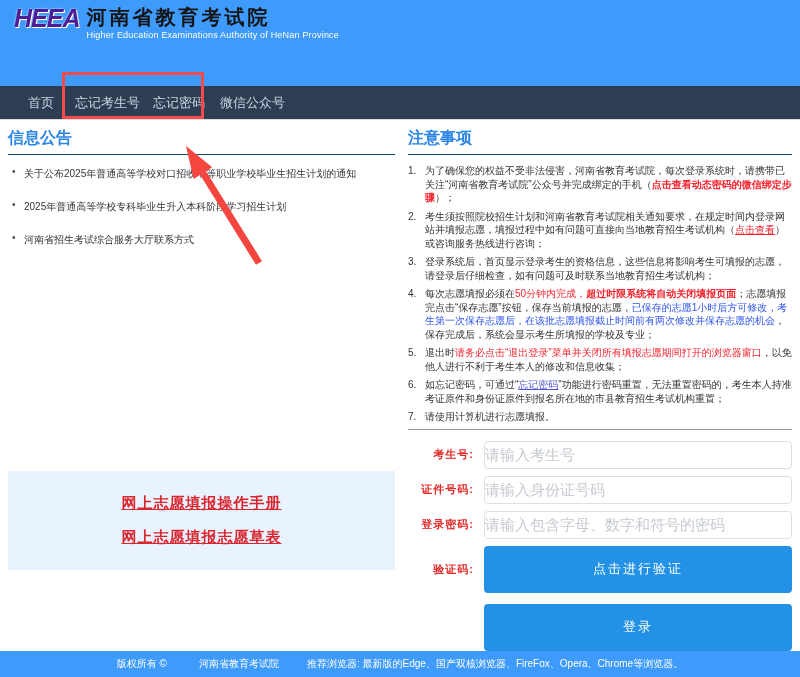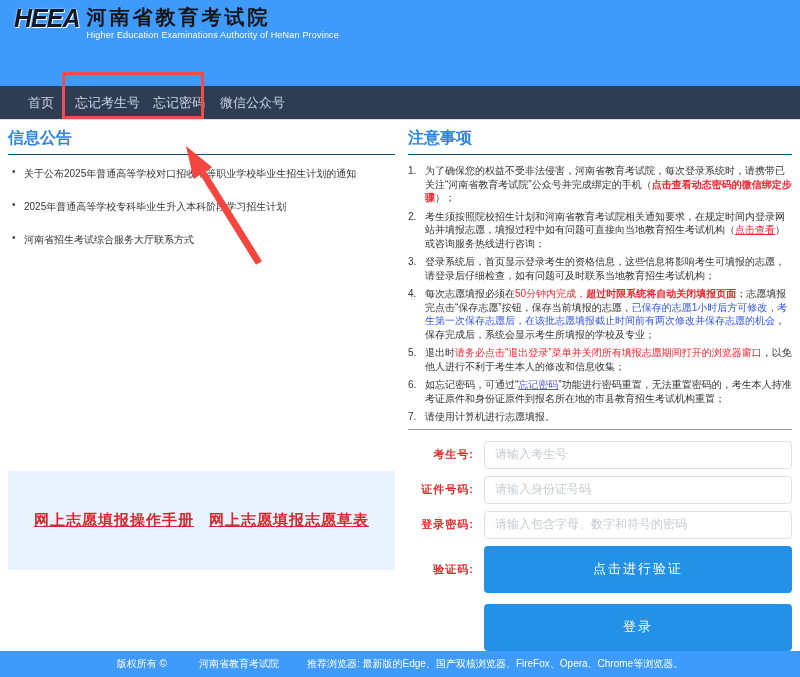--- a/index.html
+++ b/index.html
@@ -2,21 +2,21 @@
 <html lang="zh"><head>
 <meta charset="utf-8">
 <style>
   * { margin:0; padding:0; box-sizing:border-box; }
   body { font-family:"Liberation Sans","DejaVu Sans",sans-serif; background:#ffffff; }
   .page { position:relative; width:800px; height:677px; background:#ffffff; overflow:hidden; }
 
   
   .header { height:86px; background:#3e9afb; padding:5px 0 0 14px; }
   .logo-row { display:flex; align-items:flex-start; }
-  .heea { font-size:25px; font-weight:900; font-style:italic; color:#0f172a;
+  .heea { font-size:25px; font-weight:900; font-style:italic; color:#4c1d95;
           letter-spacing:-1px; text-shadow:0 0 2px #ffffff, 1px 1px 0 #ffffff; margin-right:7px; line-height:26px;}
   .org-block { display:flex; flex-direction:column; }
   .org-cn { color:#141414; font-size:20px; font-weight:700; letter-spacing:3px; line-height:24px; }
   .org-en { color:#ffffff; font-size:9px; margin-top:1px; letter-spacing:.2px; }
   .site-title { color:#ffffff; font-size:28px; font-weight:700; letter-spacing:8px; margin-top:5px; }
 
   
   .nav { height:34px; background:#2e3d52; display:flex; align-items:center;
          font-size:13px; color:#c9d4e3; border-bottom:1px solid #dcdcdc; }
   .nav-item { cursor:pointer; }
@@ -37,21 +37,21 @@
                  padding-bottom:5px; border-bottom:1px solid #0c4a6e; }
 
   
   .ann-list { list-style:none; margin-top:12px; }
   .ann-item { position:relative; font-size:10px; color:#333; padding-left:16px;
               margin-bottom:19px; cursor:pointer; }
   .ann-item::before { content:"•"; position:absolute; left:4px; top:-1px; color:#444; }
 
   
   .download-box { margin-top:224px; height:99px; background:#e9f3fd;
-                  display:flex; align-items:center; justify-content:center; gap:15px; }
+                  display:flex; flex-direction:column; align-items:center; justify-content:center; gap:15px; }
   .download-link { color:#d9262e; font-size:15px; font-weight:700;
                    text-decoration:underline; letter-spacing:1px; cursor:pointer; }
 
   
   .notice-list { list-style:none; margin-top:9px; counter-reset:n; }
   .notice-item { counter-increment:n; position:relative; font-size:10px; color:#333;
                  line-height:13.5px; padding-left:17px; margin-bottom:5px; }
   .notice-item::before { content:counter(n) "."; position:absolute; left:0; color:#333; }
   .seg-plain   { color:#333; }
   .seg-red     { color:#f5222d; }
@@ -60,22 +60,22 @@
   .seg-linkred  { color:#f5222d; text-decoration:underline; cursor:pointer; }
   .seg-linkblue { color:#5257d6; text-decoration:underline; cursor:pointer; }
   .form-divider { border-bottom:1px solid #9a9a9a; margin-top:3px; }
 
   
   .login-form { margin-top:11px; }
   .form-row { display:flex; align-items:center; margin-bottom:7px; }
   .form-label { width:66px; flex:none; text-align:right; color:#e02c2c; font-size:11px;
                 font-weight:700; letter-spacing:1px; margin-right:10px; }
   .form-input { flex:1; height:28px; border:1px solid #dcdfe6; border-radius:4px;
-                padding:0 10px; font-size:12px; color:#333; outline:none;
-                font-family:Liberation Mono, monospace; }
+                padding:0 0; font-size:15px; color:#333; outline:none;
+                font-family:Liberation Sans, sans-serif; }
   .form-input::placeholder { color:#c6cad1; }
   .btn { flex:1; height:47px; background:#2391e5; color:#ffffff; border:none;
          border-radius:4px; font-size:13px; cursor:pointer; letter-spacing:2px;
          font-family:"Liberation Sans","DejaVu Sans",sans-serif; }
   .row-login    { margin-top:11px; }
   .row-register { margin-top:8px;  }
 
   
   .footer { position:absolute; left:0; top:651px; width:800px; height:26px; background:#3e9afb;
             color:#ffffff; font-size:10px; display:flex; align-items:center; justify-content:center; }

